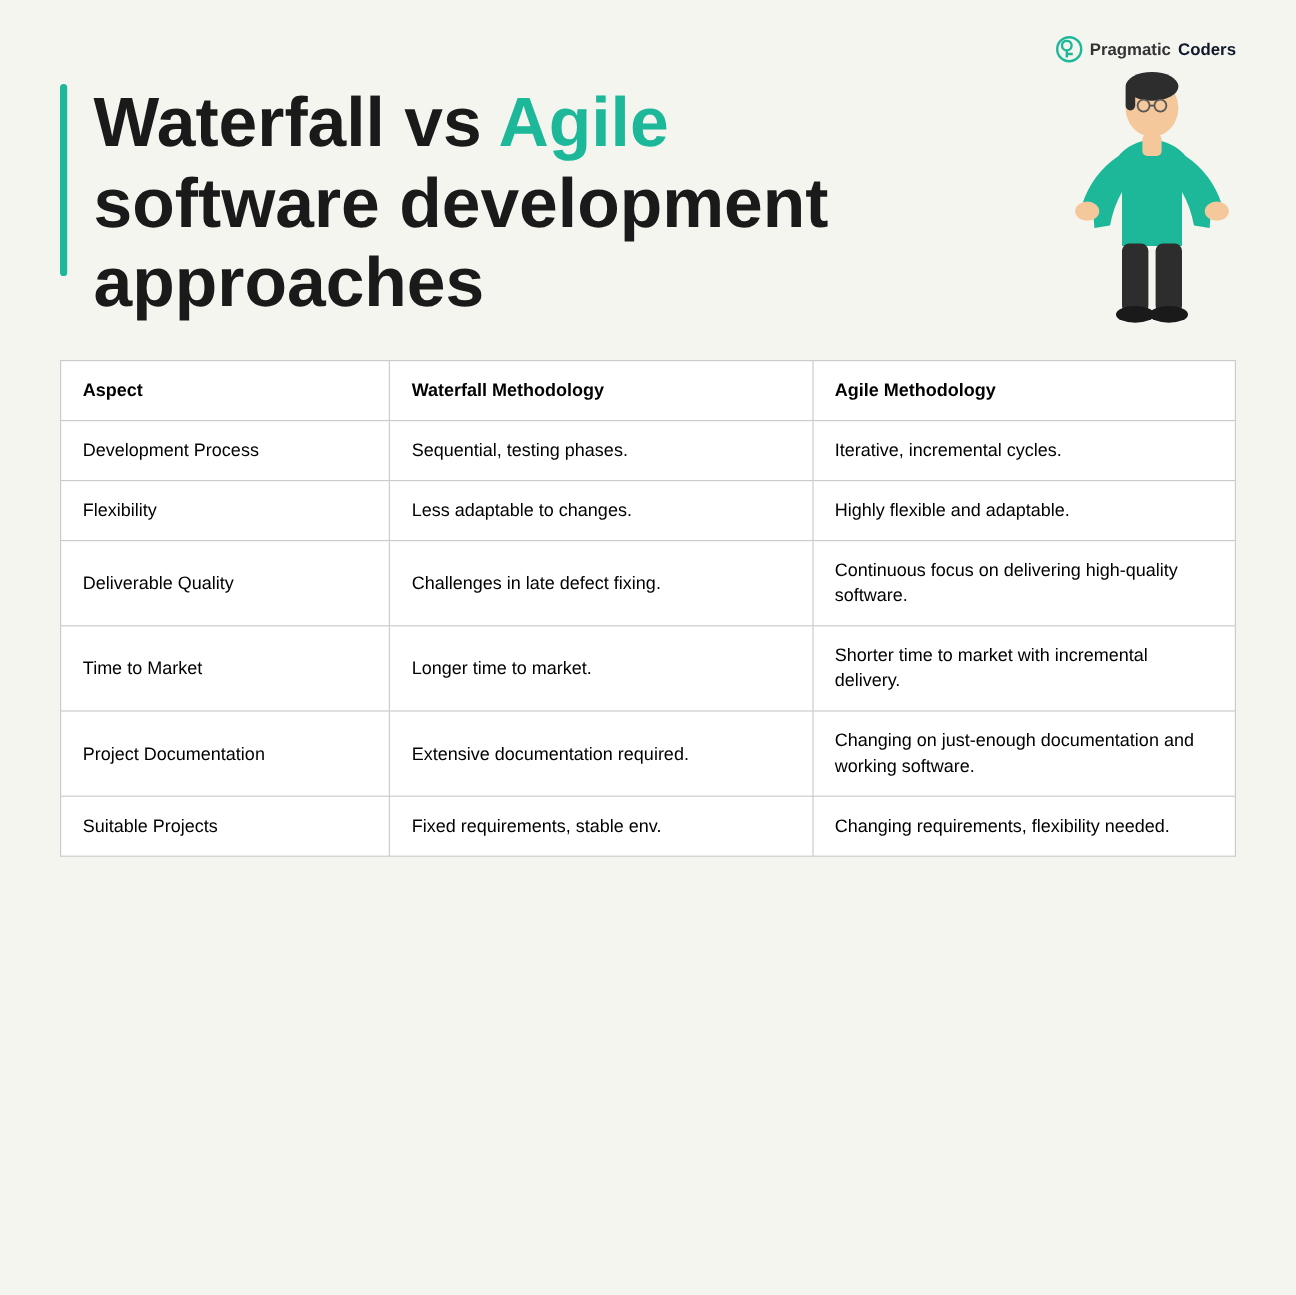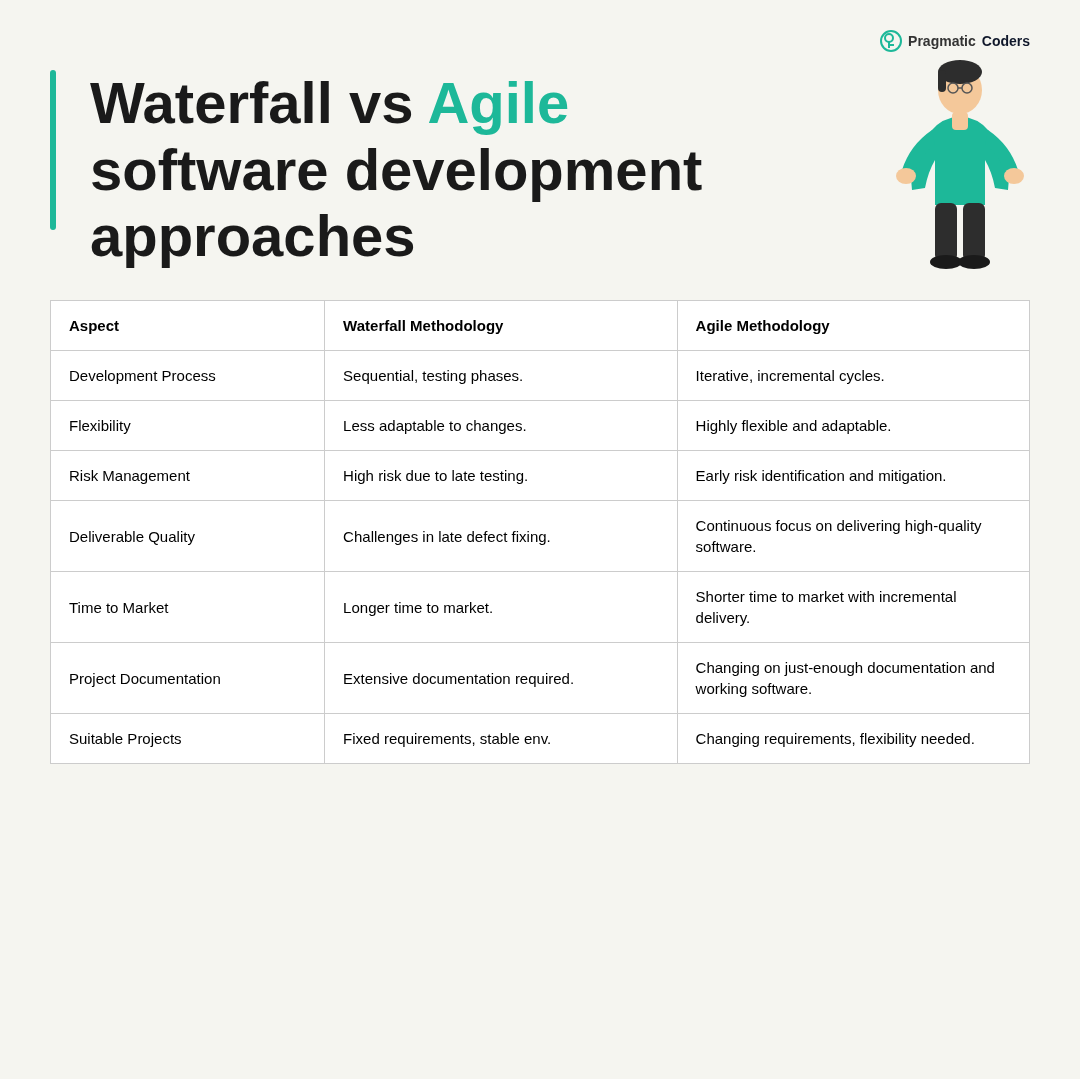--- a/index.html
+++ b/index.html
@@ -60,21 +60,21 @@
       display: flex;
       align-items: flex-start;
       justify-content: space-between;
       margin-top: 30px;
       margin-bottom: 30px;
     }
 
     .title-area {
       display: flex;
       align-items: flex-start;
-      gap: 12px;
+      gap: 0;
       max-width: 720px;
     }
 
     .green-bar {
       width: 6px;
       background: #1db899;
       border-radius: 3px;
       min-height: 160px;
       margin-right: 22px;
       flex-shrink: 0;
@@ -218,25 +218,20 @@
           <td>Development Process</td>
           <td>Sequential, testing phases.</td>
           <td>Iterative, incremental cycles.</td>
         </tr>
         <tr>
           <td>Flexibility</td>
           <td>Less adaptable to changes.</td>
           <td>Highly flexible and adaptable.</td>
         </tr>
         <tr>
-          <td>Risk Management</td>
-          <td>High risk due to late testing.</td>
-          <td>Early risk identification and mitigation.</td>
-        </tr>
-        <tr>
           <td>Deliverable Quality</td>
           <td>Challenges in late defect fixing.</td>
           <td>Continuous focus on delivering high-quality software.</td>
         </tr>
         <tr>
           <td>Time to Market</td>
           <td>Longer time to market.</td>
           <td>Shorter time to market with incremental delivery.</td>
         </tr>
         <tr>

